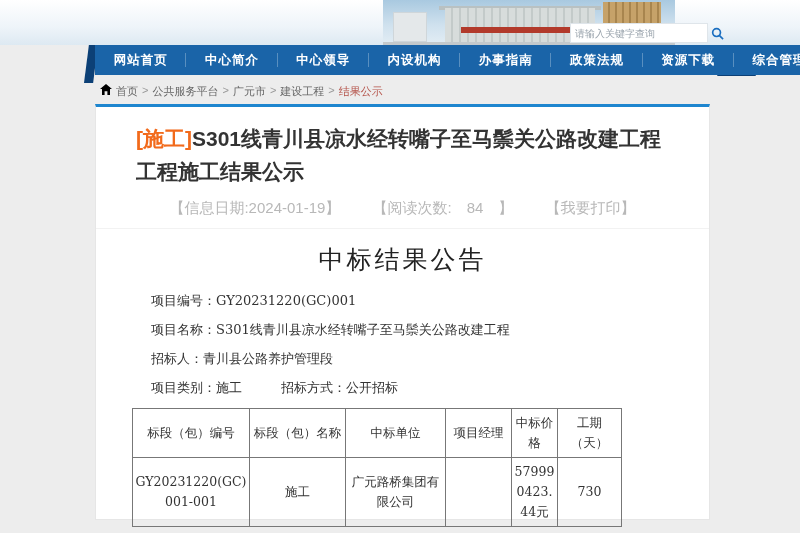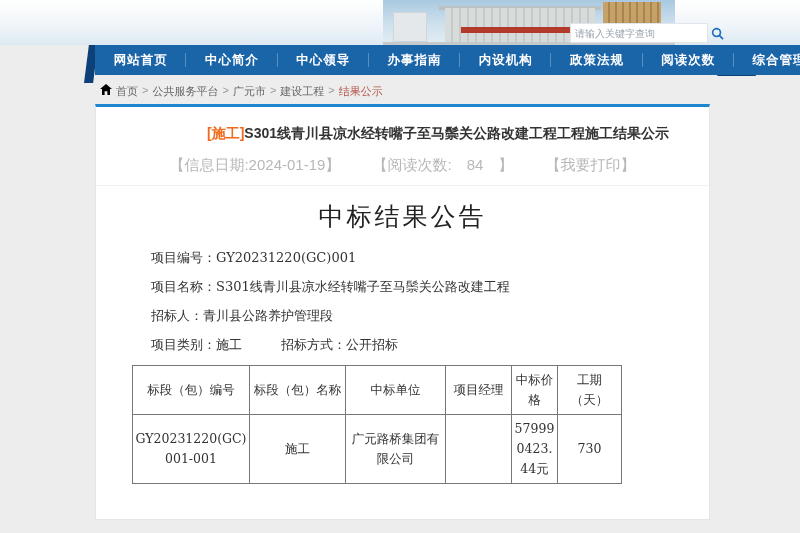--- a/index.html
+++ b/index.html
@@ -43,21 +43,21 @@
   
   .breadcrumb { position:absolute; left:100px; top:84px; width:600px; height:16px; display:flex;
                 font-size:11px; color:#666; gap:4px; }
   .crumb { cursor:pointer; }
   .crumb-sep { color:#999; }
   .crumb-active { color:#b5544b; }
 
   
   .content { position:absolute; left:95px; top:104px; width:615px; height:416px; background:#ffffff;
              border:1px solid #e6e6e6; border-top:3px solid #1e86cf; }
-  .art-title { margin:16px 40px 0 40px; text-align:right; font-size:14px; font-weight:600;
+  .art-title { margin:16px 40px 0 40px; text-align:left; font-size:21px; font-weight:600;
                color:#333; line-height:1.55; }
   .art-tag { color:#f26a1b; }
   .art-meta { margin-top:11px; text-align:center; font-size:15px; color:#b8b8b8;
               border-bottom:1px solid #f2f2f2; padding-bottom:10px; }
   .art-meta span { margin:0 14px; }
   .meta-print { cursor:pointer; }
   .announce { margin-top:14px; text-align:center; font-family:"DejaVu Serif","Liberation Serif",serif;
               font-size:25px; color:#222; letter-spacing:3px; }
   .details { margin:16px 4px 0 55px; font-family:"DejaVu Serif","Liberation Serif",serif;
              font-size:13px; color:#333; }
@@ -96,24 +96,24 @@
       </span>
     </div>
   </div>
 
   <div class="nav-fold-left"></div>
   <div class="nav-fold-right"></div>
   <div class="navbar">
     <div class="nav-item">网站首页</div>
     <div class="nav-item">中心简介</div>
     <div class="nav-item">中心领导</div>
+    <div class="nav-item">内设机构</div>
     <div class="nav-item">办事指南</div>
-    <div class="nav-item">内设机构</div>
     <div class="nav-item">政策法规</div>
-    <div class="nav-item">阅读次数</div>
+    <div class="nav-item">资源下载</div>
     <div class="nav-item">综合管理</div>
   </div>
 
   <div class="breadcrumb">
     <span style="display:inline-flex;">
       <svg width="12" height="11" viewBox="0 0 12 11">
         <path d="M6 0 L12 5 H10 V11 H7.4 V7.2 H4.6 V11 H2 V5 H0 Z" fill="#7a8globe"></path>
       </svg>
     </span>
     <span class="crumb">首页</span>

